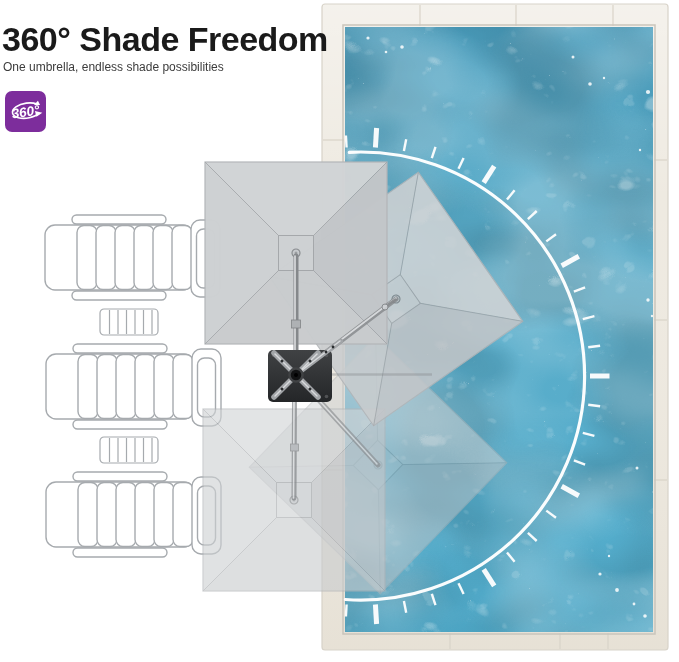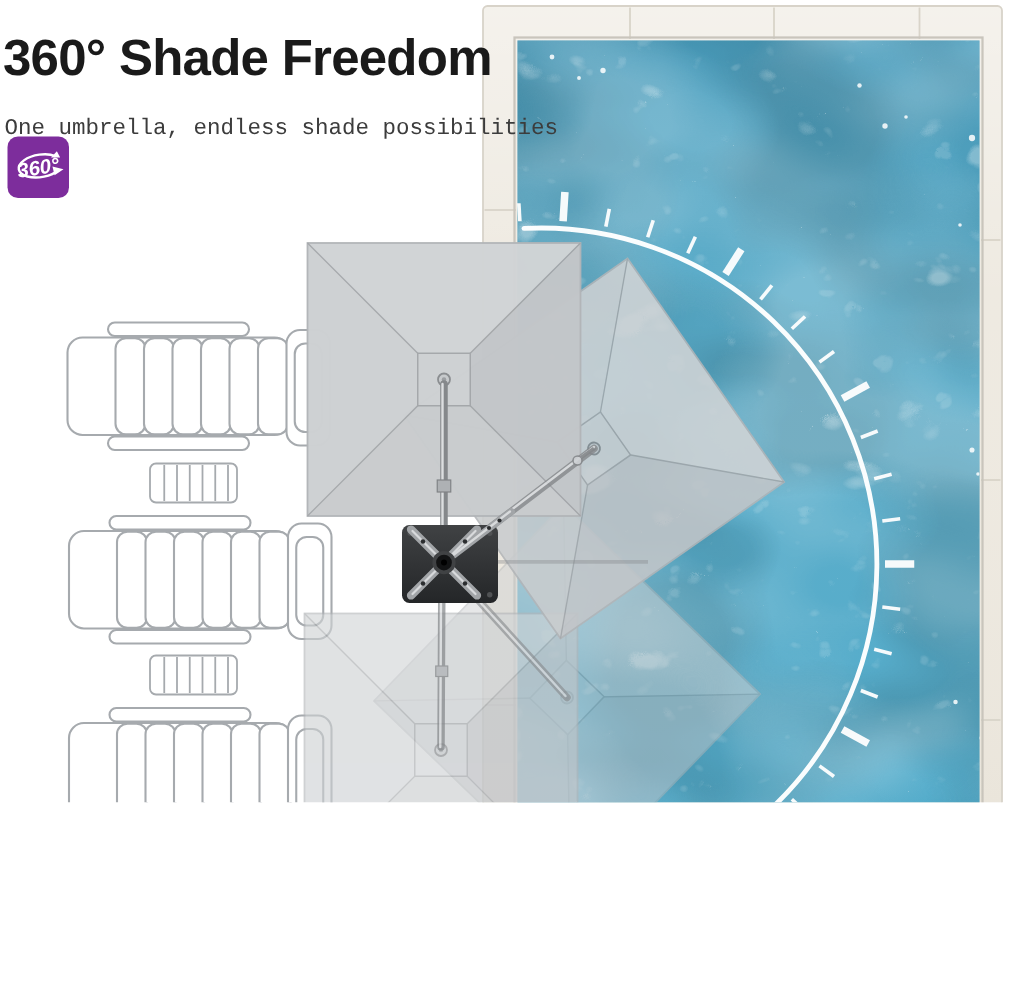--- a/index.html
+++ b/index.html
@@ -1,23 +1,23 @@
 <!DOCTYPE html>
 <html style="--badge-purple: #7d2d9c; --title-ink: #1a1a1a; --subtitle-ink: #3c3c3c; --water-base: #55aac8; --deck-cream: #ece7dd; --canopy-gray: #cbced0; --base-charcoal: #2e3032; --arc-white: #ffffff; --chair-outline: #a6aaae;"><head>
 <meta charset="utf-8">
 <style>
   html,body{margin:0;padding:0;background:#fff;}
-  .canvas{position:relative;width:679px;height:535px;background:#fff;overflow:hidden;
+  .canvas{position:relative;width:679px;height:661px;background:#fff;overflow:hidden;
           font-family:"Liberation Sans",sans-serif;}
   .scene{position:absolute;left:0;top:0;}
   .hdr{position:absolute;left:0;top:0;width:330px;z-index:5;}
   .ttl{position:absolute;left:2px;top:20px;width:330px;font-size:34px;font-weight:bold;
        letter-spacing:-0.5px;color:var(--title-ink,#1a1a1a);white-space:nowrap;}
-  .sub{position:absolute;left:3px;top:77px;width:330px;font-size:15px;
-       color:var(--subtitle-ink,#3c3c3c);white-space:nowrap;font-family:Liberation Mono, monospace;}
+  .sub{position:absolute;left:3px;top:60px;width:330px;font-size:12px;
+       color:var(--subtitle-ink,#3c3c3c);white-space:nowrap;}
   .badge{position:absolute;left:5px;top:91px;width:41px;height:41px;border-radius:7px;
          background:var(--badge-purple,#7d2d9c);}
   .badge svg{display:block;width:41px;height:41px;}
   .badge text{font-family:"Liberation Sans",sans-serif;font-size:13.5px;font-weight:bold;
               font-style:italic;fill:#fff;}
   .deck{fill:var(--deck-cream,#ece7dd);}
   .water{fill:var(--water-base,#55aac8);}
   .arc{stroke:var(--arc-white,#fff);stroke-width:3.2;fill:none;stroke-linecap:round;opacity:.97;}
   .tick{stroke:var(--arc-white,#fff);opacity:.95;}
   .chair{stroke:var(--chair-outline,#a6aaae);fill:#fff;}

